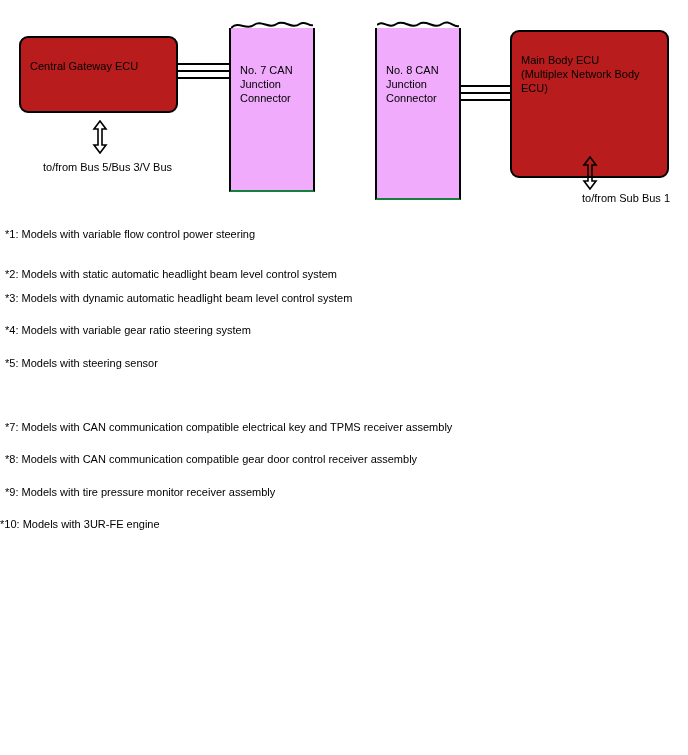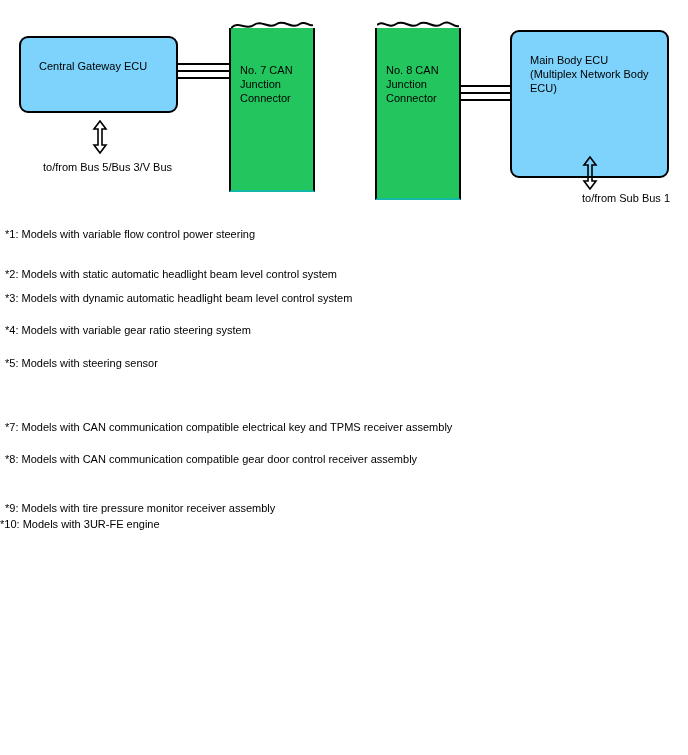--- a/index.html
+++ b/index.html
@@ -17,40 +17,40 @@
   }
   #stage {
     position: relative;
     width: 688px;
     height: 755px;
   }
   .box {
     position: absolute;
     box-sizing: border-box;
     border: 2px solid #000000;
-    background: #7dd3fc;
+    background: #b91c1c;
     font-size: 11px;
     line-height: 14px;
-    padding: 7px 18px;
+    padding: 7px 9px;
     white-space: pre-line;
   }
   .rounded {
     border-radius: 9px;
   }
   .torn {
     position: absolute;
     box-sizing: border-box;
-    background: #22c55e;
+    background: #f0abfc;
     font-size: 11px;
     line-height: 14px;
     padding: 7px 9px;
     white-space: pre-line;
     border-left: 2px solid #000000;
     border-right: 2px solid #000000;
-    border-bottom: 2px solid #14b8a6;
+    border-bottom: 2px solid #15803d;
     border-top: none;
   }
   .torn-top {
     position: absolute;
     left: 0;
     top: -9px;
     width: 100%;
     height: 12px;
   }
   .bus-lines {
@@ -162,21 +162,21 @@
     <span>Models with steering sensor</span>
   </div>
   <div class="note" style="left:5px; top:420px;">
     <span>*7:</span>
     <span>Models with CAN communication compatible electrical key and TPMS receiver assembly</span>
   </div>
   <div class="note" style="left:5px; top:452px;">
     <span>*8:</span>
     <span>Models with CAN communication compatible gear door control receiver assembly</span>
   </div>
-  <div class="note" style="left:5px; top:485px;margin-top:16px;">
+  <div class="note" style="left:5px; top:485px;">
     <span>*9:</span>
     <span>Models with tire pressure monitor receiver assembly</span>
   </div>
   <div class="note" style="left:0px; top:517px;">
     <span>*10:</span>
     <span>Models with 3UR-FE engine</span>
   </div>
 
 </div>
 

